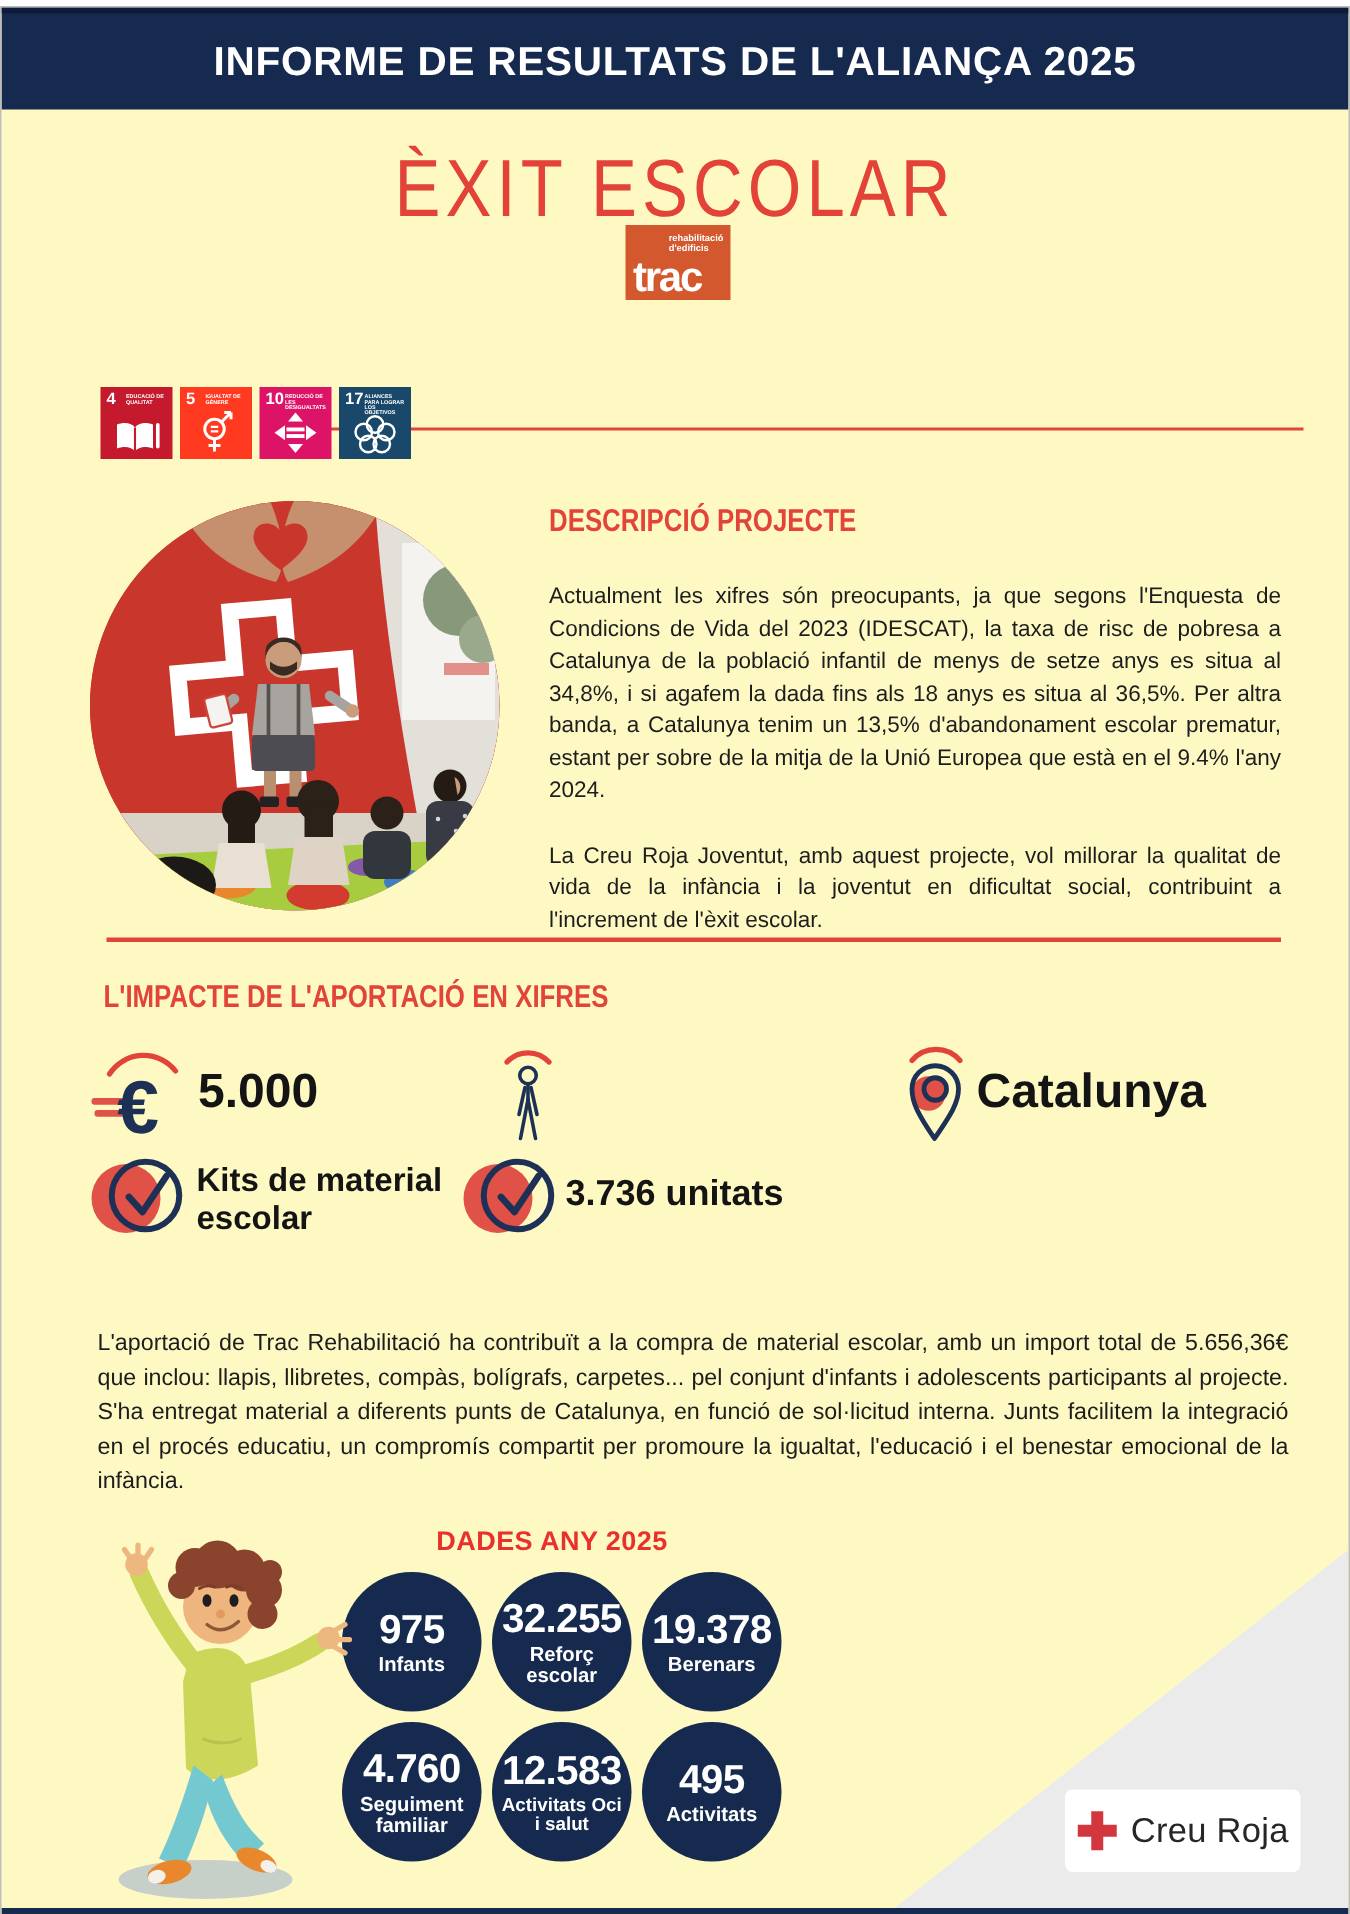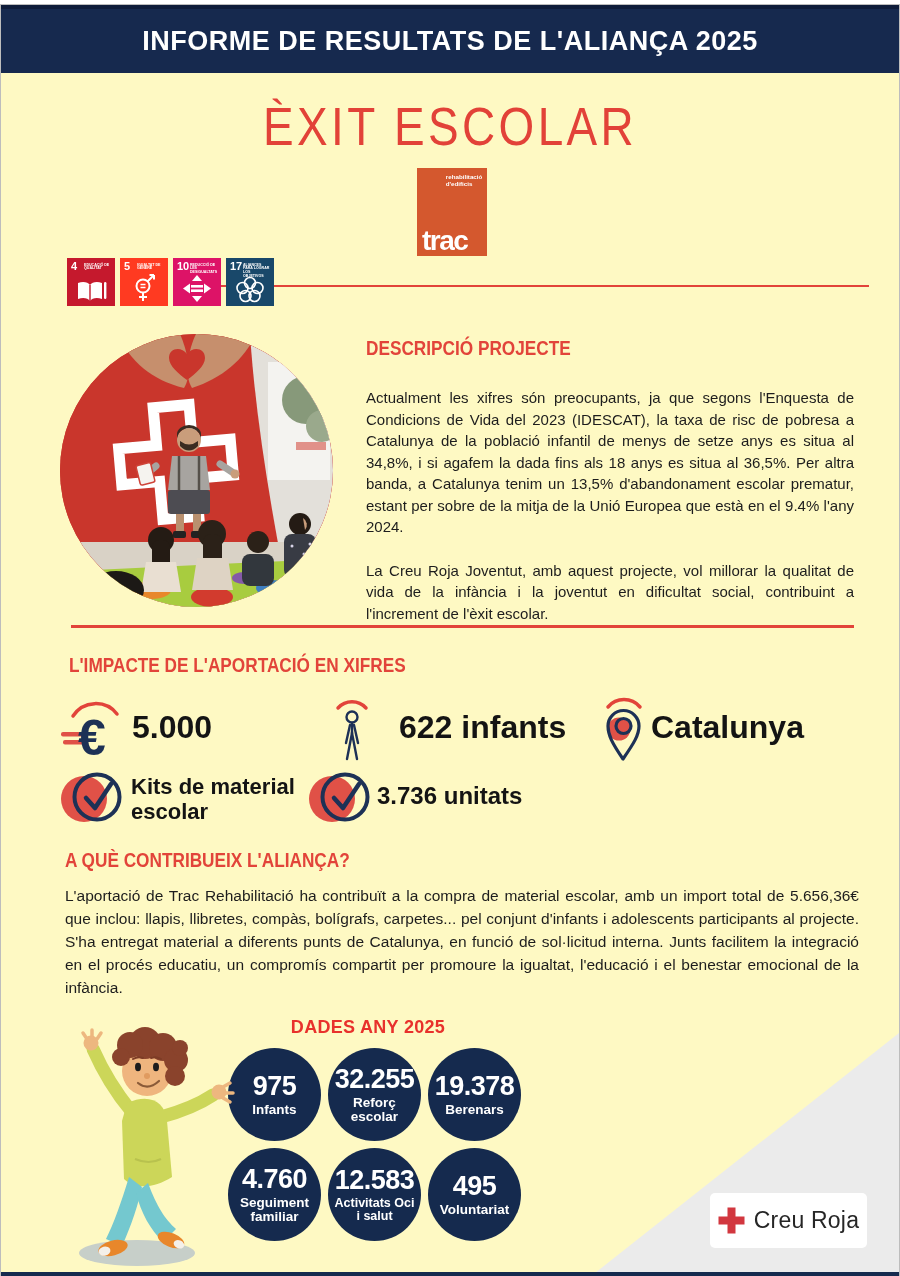--- a/index.html
+++ b/index.html
@@ -8,21 +8,21 @@
 
   
   .topbar{position:absolute;top:0;left:0;right:0;height:64px;background:#16294e;border-top:4px solid #0e1c3a;display:flex;align-items:center;justify-content:center;}
   .topbar-title{color:#fff;font-weight:700;font-size:27px;letter-spacing:.5px;white-space:nowrap;}
 
   
   .main-title{position:absolute;top:90px;left:0;width:100%;text-align:center;color:#e24238;font-size:54px;font-weight:400;}
   .main-title .cond-c{display:inline-block;transform:scaleX(.85);transform-origin:50% 50%;letter-spacing:4px;white-space:nowrap;}
 
   
-  .trac{position:absolute;left:416px;top:163px;width:70px;height:88px;background:#d4582e;}
+  .trac{position:absolute;left:416px;top:145px;width:70px;height:50px;background:#d4582e;}
   .trac-tagline{position:absolute;top:6px;right:4px;color:#fff;font-weight:700;font-size:10px;line-height:10.5px;text-align:left;width:60px;transform:scale(.62);transform-origin:100% 0;}
   .trac-name{position:absolute;left:5px;bottom:1px;color:#fff;font-weight:700;font-size:28px;line-height:28px;letter-spacing:-1.5px;}
 
   
   .sdg-line{position:absolute;left:207px;top:280px;width:661px;height:2px;background:#e2443a;}
   .sdg-row{position:absolute;left:66px;top:253px;display:flex;gap:5px;}
   .sdg{width:48px;height:48px;position:relative;color:#fff;overflow:hidden;}
   .sdg-num{position:absolute;left:4px;top:3px;font-weight:700;font-size:11px;line-height:11px;}
   .sdg-label{position:absolute;left:17px;top:5px;width:74px;font-weight:700;font-size:10px;line-height:10px;text-transform:uppercase;transform:scale(.36);transform-origin:0 0;}
   .sdg svg{position:absolute;left:50%;bottom:2px;transform:translateX(-50%);}
@@ -241,21 +241,20 @@
       <g fill="none" stroke="#1d3156" stroke-width="2.4" stroke-linecap="round">
         <circle cx="21" cy="22" r="5.5"></circle>
         <path d="M21 28 V38"></path>
         <path d="M21 38 L16 64"></path>
         <path d="M21 38 L26 64"></path>
         <path d="M15 48 L19 30"></path>
         <path d="M27 48 L23 30"></path>
       </g>
     </svg>
   </div>
-  <div class="stat-val person-val">622 infants</div>
 
   <div class="stat-icon pin-icon">
     <svg width="48" height="68" viewBox="0 0 48 68">
       <path d="M9 12 A21 21 0 0 1 41 12" fill="none" stroke="#e2443a" stroke-width="3.5" stroke-linecap="round"></path>
       <circle cx="20" cy="34" r="11.5" fill="#e05147"></circle>
       <path d="M24 64 C13 48 9 40 9 31 a15.5 15.5 0 0 1 31 0 c0 9 -5 17 -16 33 Z" fill="none" stroke="#1d3156" stroke-width="3.2" stroke-linejoin="round"></path>
       <circle cx="24.5" cy="31" r="7.5" fill="none" stroke="#1d3156" stroke-width="3.2"></circle>
     </svg>
   </div>
   <div class="stat-val pin-val">Catalunya</div>
@@ -271,23 +270,20 @@
 
   <div class="stat-icon check2-icon">
     <svg width="66" height="60" viewBox="0 0 66 60">
       <circle cx="25" cy="31" r="23" fill="#e05147"></circle>
       <circle cx="38" cy="29" r="22.5" fill="none" stroke="#1d3156" stroke-width="4"></circle>
       <path d="M27 30 L36 40 L52 16" fill="none" stroke="#1d3156" stroke-width="4.5" stroke-linecap="round" stroke-linejoin="round"></path>
     </svg>
   </div>
   <div class="stat-val check2-val">3.736 unitats</div>
 
-  <div class="contrib-heading red-heading">
-    <span class="cond">A QUÈ CONTRIBUEIX L'ALIANÇA?</span>
-  </div>
   <p class="contrib-p">L'aportació de Trac Rehabilitació ha contribuït a la compra de material escolar, amb un import total de 5.656,36€ que inclou: llapis, llibretes, compàs, bolígrafs, carpetes... pel conjunt d'infants i adolescents participants al projecte. S'ha entregat material a diferents punts de Catalunya, en funció de sol·licitud interna. Junts facilitem la integració en el procés educatiu, un compromís compartit per promoure la igualtat, l'educació i el benestar emocional de la infància.</p>
 
   <div class="dades-heading">DADES ANY 2025</div>
 
   <div class="bubble b1">
     <div class="val">975</div>
     <div class="lbl">Infants</div>
   </div>
   <div class="bubble b2">
     <div class="val">32.255</div>
@@ -300,21 +296,21 @@
   <div class="bubble b4">
     <div class="val">4.760</div>
     <div class="lbl">Seguiment familiar</div>
   </div>
   <div class="bubble b5">
     <div class="val">12.583</div>
     <div class="lbl sm">Activitats Oci i salut</div>
   </div>
   <div class="bubble b6">
     <div class="val">495</div>
-    <div class="lbl">Voluntariat</div>
+    <div class="lbl">Activitats</div>
   </div>
 
   <div class="boy">
     <svg width="200" height="255" viewBox="0 0 200 255">
       <ellipse cx="94" cy="236" rx="58" ry="13" fill="#c7cfc9"></ellipse>
 
       <path d="M88 94 C70 72 58 50 50 32" fill="none" stroke="#ccd659" stroke-width="13" stroke-linecap="round"></path>
       <path d="M118 100 C140 94 158 86 170 78" fill="none" stroke="#ccd659" stroke-width="13" stroke-linecap="round"></path>
       <circle cx="48" cy="26" r="7.5" fill="#edb77f"></circle>
       <path d="M44 22 l-4 -6 M49 20 l0 -7 M54 22 l4 -6" stroke="#edb77f" stroke-width="3.5" stroke-linecap="round"></path>

